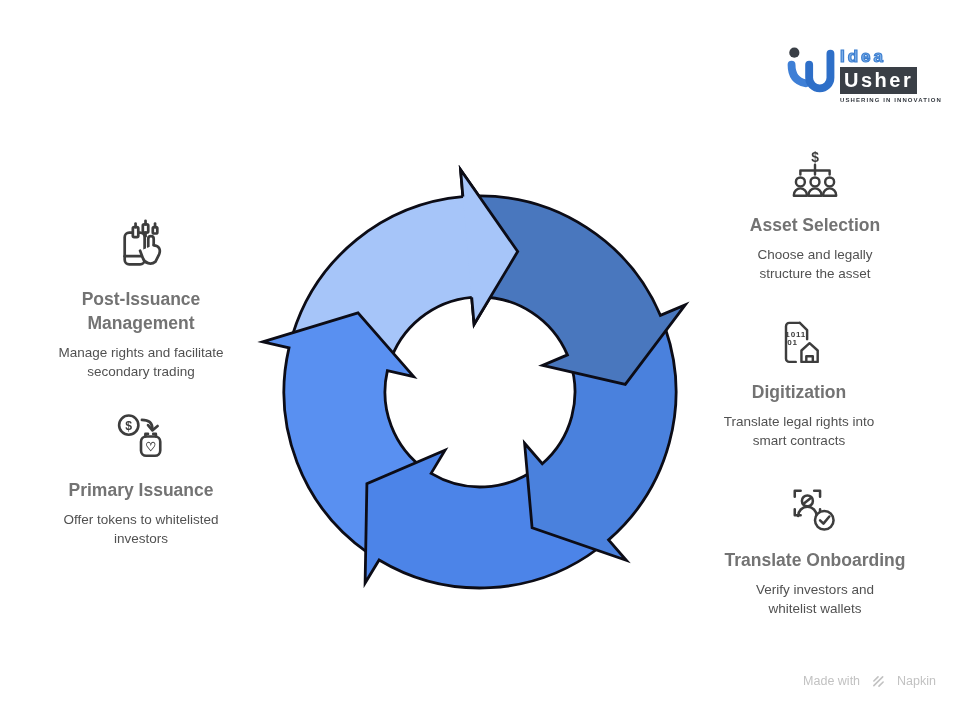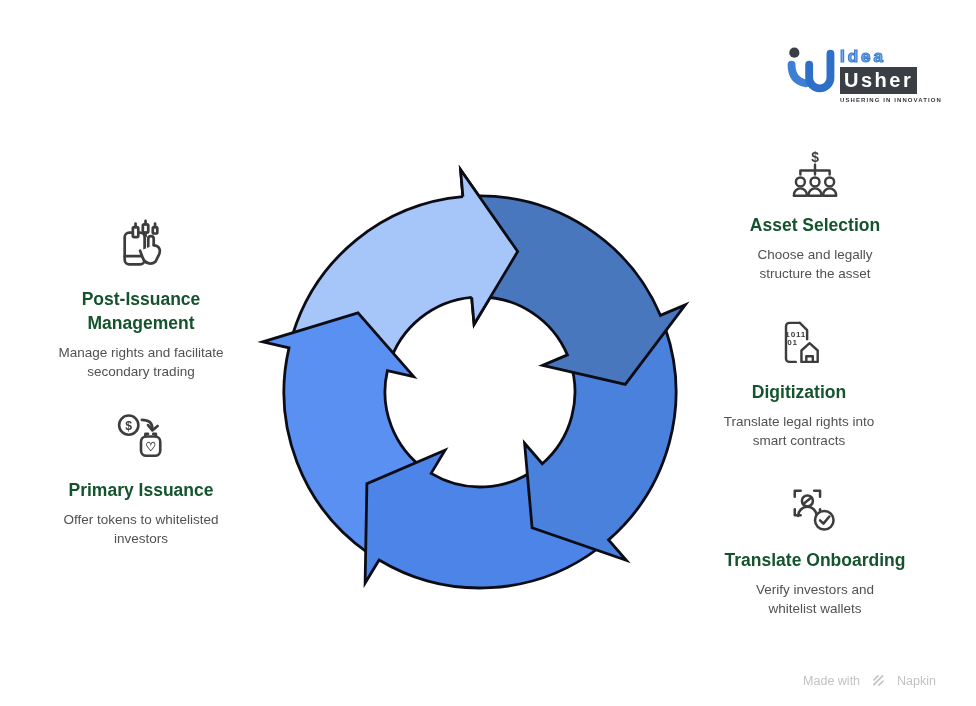--- a/index.html
+++ b/index.html
@@ -2,21 +2,21 @@
 <html><head>
 <meta charset="utf-8">
 <style>
   html,body{margin:0;padding:0;background:#ffffff;}
   .canvas{position:relative;width:976px;height:706px;background:#ffffff;overflow:hidden;
           font-family:"Liberation Sans",sans-serif;}
 
   
   .step{position:absolute;text-align:center;}
   .step .icon{display:inline-block;margin-bottom:6px;}
-  .step .title{font-weight:bold;color:#14532d;font-size:17.5px;line-height:1.38;white-space:pre-line;margin:0 0 9px 0;}
+  .step .title{font-weight:bold;color:#737373;font-size:17.5px;line-height:1.38;white-space:pre-line;margin:0 0 9px 0;}
   .step .subtitle{color:#515151;font-size:13.5px;line-height:1.38;white-space:pre-line;}
 
   #step-post-issuance{left:21px;top:219px;width:240px;}
   #step-primary-issuance{left:21px;top:412px;width:240px;}
   #step-asset-selection{left:700px;top:151px;width:230px;}
   #step-digitization{left:684px;top:318px;width:230px;}
   #step-investor-onboarding{left:695px;top:484px;width:240px;}
 
   .licon{stroke:#3d3d3d;stroke-width:3;fill:none;stroke-linecap:round;stroke-linejoin:round;}
   .licon text{stroke:none;fill:#3d3d3d;font-family:"Liberation Sans",sans-serif;font-weight:bold;}
@@ -28,21 +28,21 @@
   .logo{position:absolute;left:786px;top:44px;display:flex;align-items:flex-start;}
   .logo-mark{width:50px;height:60px;margin-right:4px;}
   .logo-text{display:flex;flex-direction:column;align-items:flex-start;margin-top:4px;}
   .logo-idea{font-size:17px;font-weight:bold;color:#7FB0E8;-webkit-text-stroke:1.2px #3D7FD0;
              letter-spacing:3px;line-height:1;}
   .logo-usher{background:#3A3F46;color:#ffffff;font-size:20px;font-weight:bold;letter-spacing:2.5px;
               line-height:1;padding:3px 4px 4px 4px;margin-top:2px;}
   .logo-tagline{font-size:6px;font-weight:bold;color:#33383F;letter-spacing:1.1px;margin-top:3px;white-space:nowrap;}
 
   
-  .footer{position:absolute;right:40px;bottom:18px;display:flex;align-items:flex-start;gap:12px;
+  .footer{position:absolute;right:40px;bottom:18px;display:flex;align-items:flex-end;gap:12px;
           color:#c2c2c2;font-size:12.5px;}
 </style>
 </head>
 <body>
 
 <div class="canvas">
 
   <div class="logo">
     <svg class="logo-mark" viewBox="0 0 54 62">
       <circle cx="9" cy="8" r="5.5" fill="#3A3F46"></circle>

